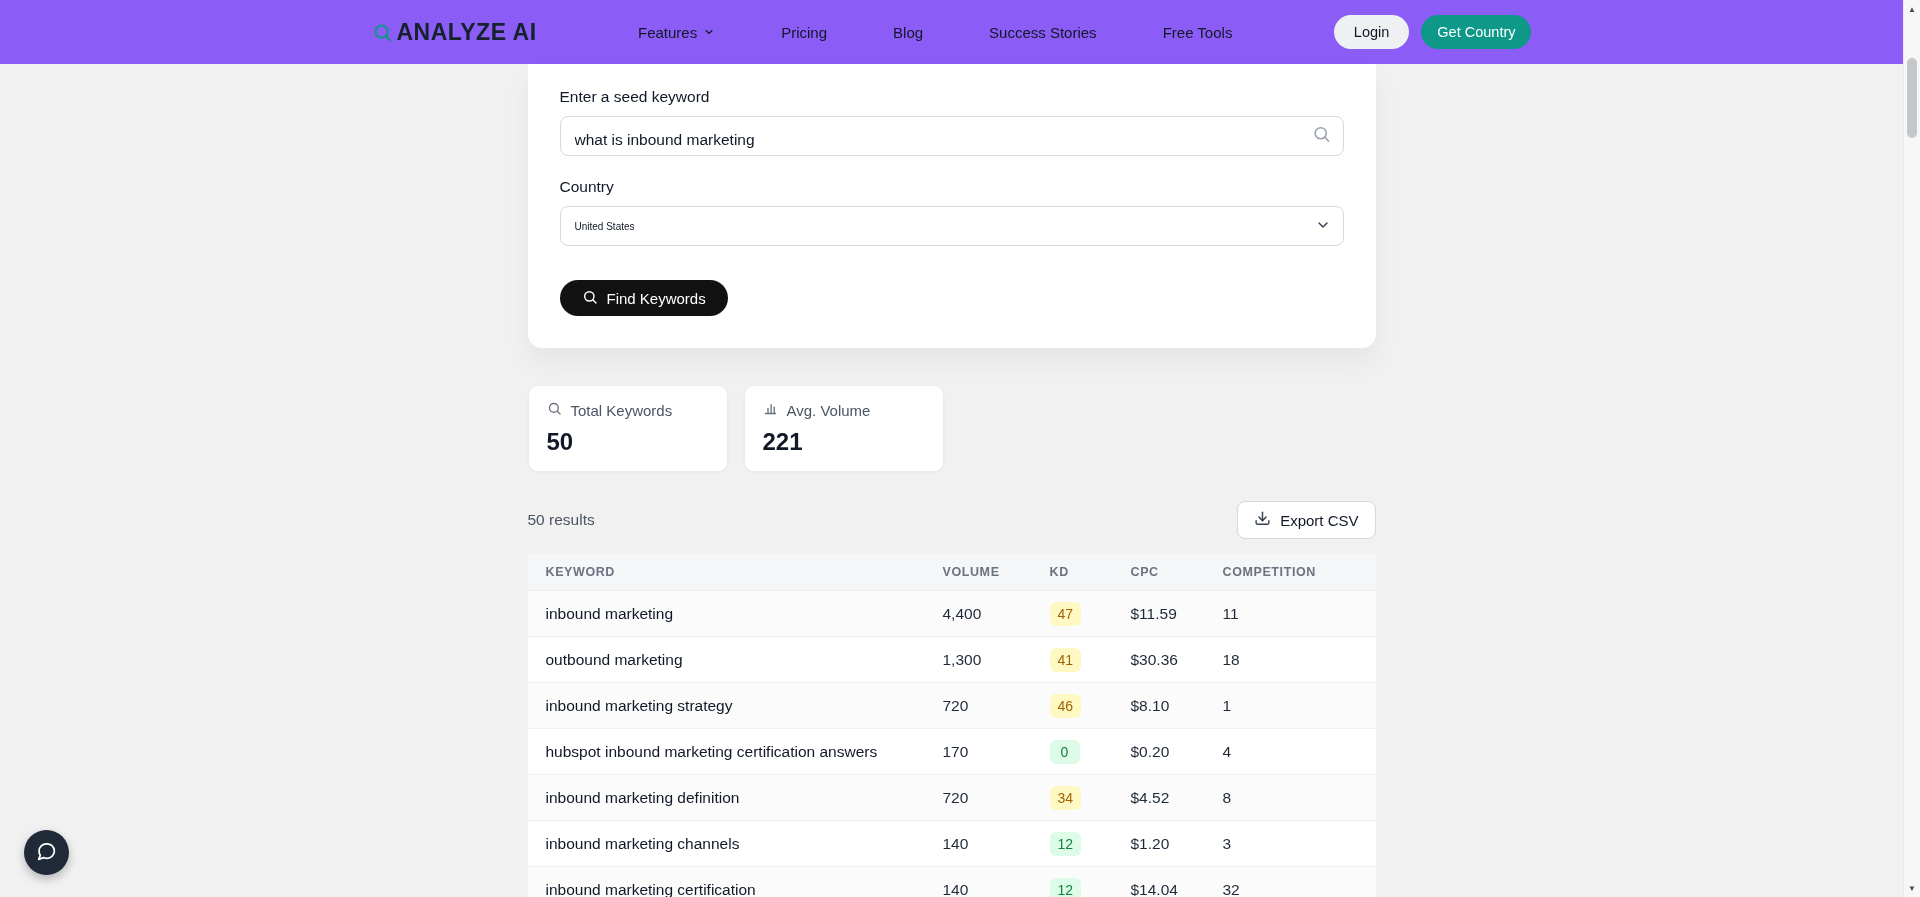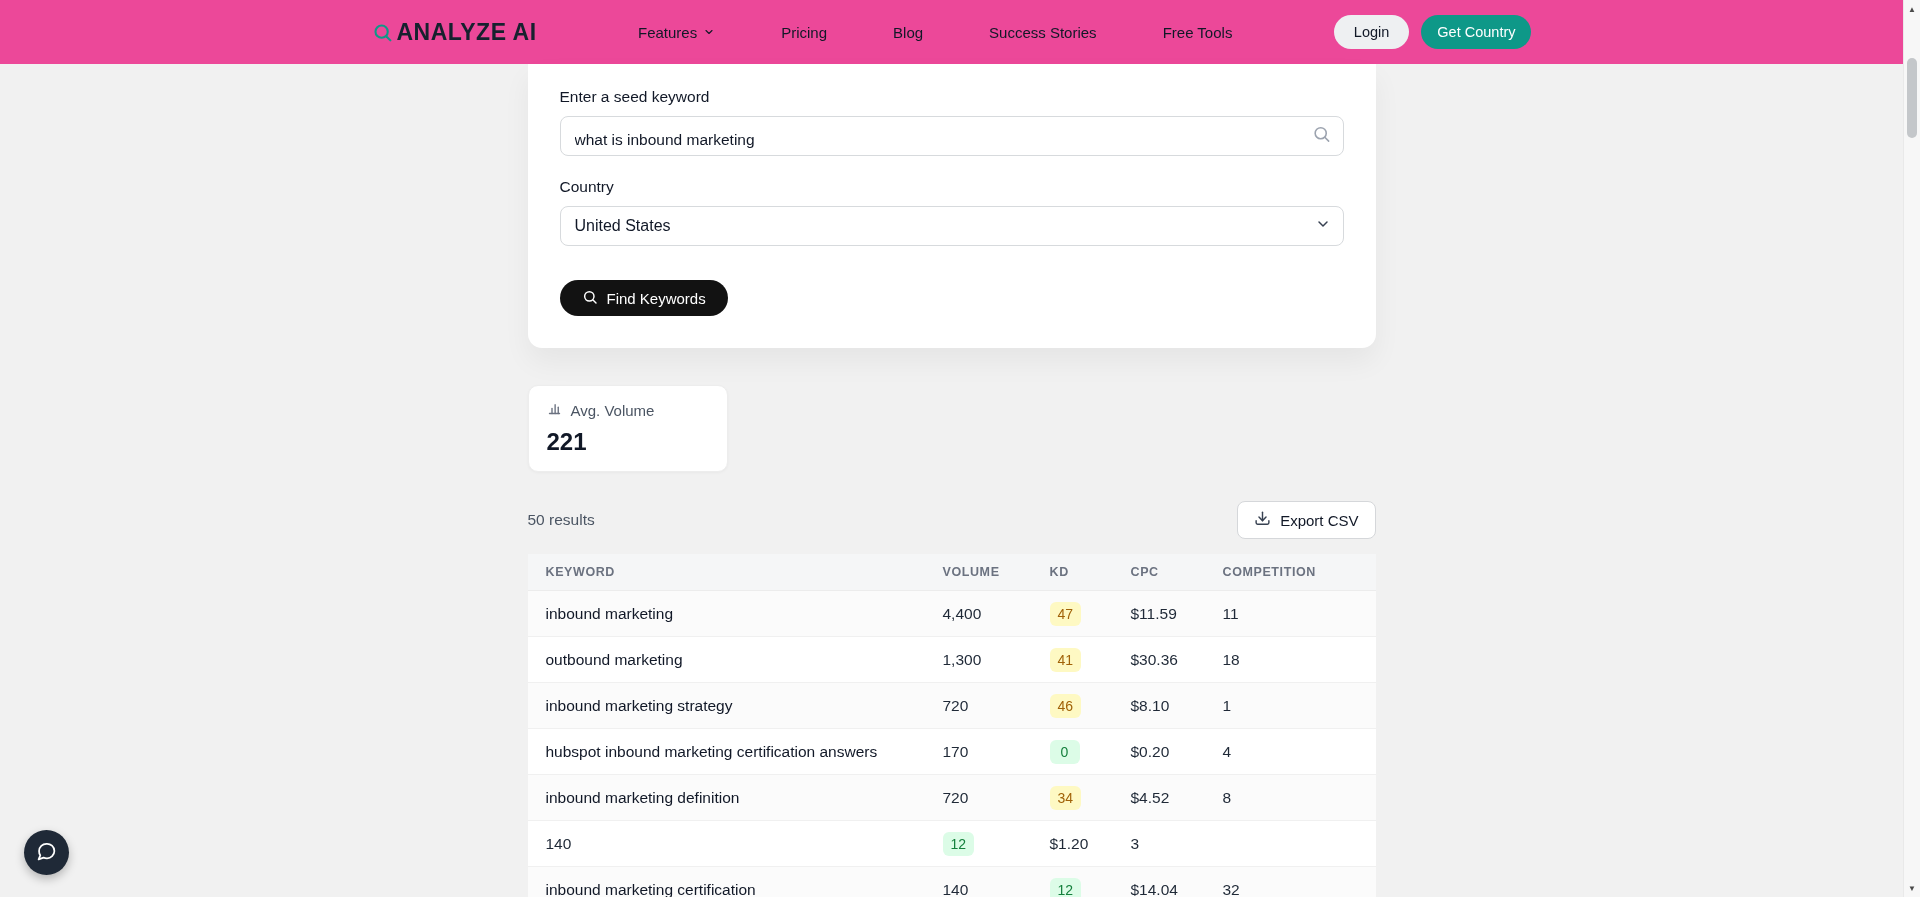--- a/index.html
+++ b/index.html
@@ -6,21 +6,21 @@
   html, body { width: 1920px; height: 897px; overflow: hidden; }
   body {
     font-family: "Liberation Sans", sans-serif;
     background: #f1f1f1;
     position: relative;
     color: #111827;
   }
   .page { position: absolute; top: 0; left: 0; right: 17px; bottom: 0; }
 
   
-  .navbar { height: 64px; background: #ec4899; }
+  .navbar { height: 64px; background: #8b5cf6; }
   .nav-inner {
     width: 1160px; height: 100%; margin: 0 auto;
     display: flex; align-items: center; justify-content: space-between;
   }
   .brand { display: flex; align-items: center; gap: 4px; cursor: pointer; }
   .brand svg { display: block; }
   .brand-text { font-size: 23px; font-weight: 700; letter-spacing: 0.5px; color: #16212e; }
   .nav-links { display: flex; align-items: center; gap: 66px; }
   .nav-link {
     display: flex; align-items: center; gap: 6px;
@@ -51,21 +51,21 @@
   .input-wrap { position: relative; margin-bottom: 22px; }
   .text-input {
     width: 100%; height: 40px; border: 1px solid #d7dadd; border-radius: 8px;
     padding: 8px 42px 0 14px; font-family: inherit; font-size: 15.5px; color: #111827;
     background: #ffffff; outline: none;
   }
   .input-wrap .icon-right { position: absolute; right: 13px; top: 50%; transform: translateY(-50%); }
   .select {
     height: 40px; border: 1px solid #d7dadd; border-radius: 8px;
     display: flex; align-items: center; justify-content: space-between;
-    padding: 0 12px 0 14px; font-size: 16px; color: #111827;
+    padding: 0 12px 0 14px; font-size: 10px; color: #111827;
     background: #ffffff; cursor: pointer; margin-bottom: 34px;
   }
   .btn-find {
     display: inline-flex; align-items: center; gap: 9px;
     height: 36px; padding: 0 22px; border: none; border-radius: 20px;
     background: #121212; color: #ffffff; font-family: inherit;
     font-size: 15px; font-weight: 500; cursor: pointer;
   }
 
   
@@ -213,20 +213,33 @@
             <circle cx="11" cy="11" r="7"></circle>
             <line x1="16.5" y1="16.5" x2="21" y2="21"></line>
           </svg>
         </span>
         <span>Find Keywords</span>
       </button>
     </section>
 
     <div class="stats">
 
+        <div class="stat-card search">
+          <div class="stat-head">
+            <span class="icon-search">
+              <svg width="15" height="15" viewBox="0 0 24 24" fill="none" stroke="#6b7280" stroke-width="2.2" stroke-linecap="round">
+                <circle cx="11" cy="11" r="7"></circle>
+                <line x1="16.5" y1="16.5" x2="21" y2="21"></line>
+              </svg>
+            </span>
+
+            <span class="stat-label">Total Keywords</span>
+          </div>
+          <div class="stat-value">50</div>
+        </div>
 
         <div class="stat-card chart">
           <div class="stat-head">
 
             <span class="icon-chart">
               <svg width="15" height="15" viewBox="0 0 24 24" fill="none" stroke="#6b7280" stroke-width="2.2" stroke-linecap="round">
                 <line x1="4" y1="20" x2="20" y2="20"></line>
                 <line x1="8" y1="20" x2="8" y2="12"></line>
                 <line x1="13" y1="20" x2="13" y2="6"></line>
                 <line x1="18" y1="20" x2="18" y2="10"></line>
@@ -297,20 +310,21 @@
 
           <div class="trow">
             <span class="cell keyword">inbound marketing definition</span>
             <span class="cell">720</span>
             <span class="cell"><span class="badge yellow">34</span></span>
             <span class="cell">$4.52</span>
             <span class="cell">8</span>
           </div>
 
           <div class="trow">
+            <span class="cell keyword">inbound marketing channels</span>
             <span class="cell">140</span>
             <span class="cell"><span class="badge green">12</span></span>
             <span class="cell">$1.20</span>
             <span class="cell">3</span>
           </div>
 
           <div class="trow">
             <span class="cell keyword">inbound marketing certification</span>
             <span class="cell">140</span>
             <span class="cell"><span class="badge green">12</span></span>

